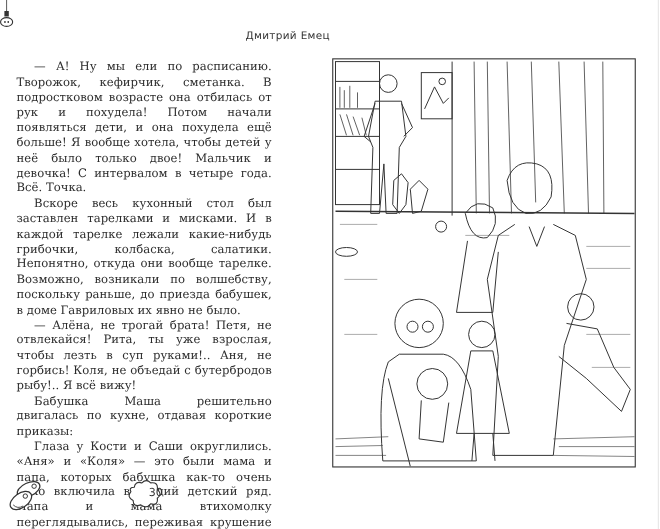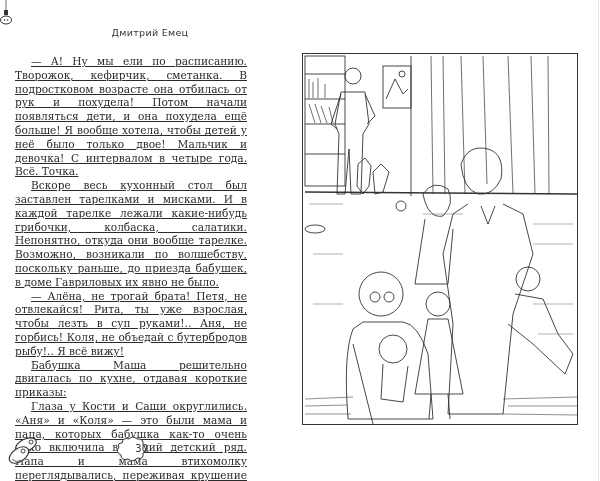--- a/index.html
+++ b/index.html
@@ -9,29 +9,29 @@
       color: #2a2a2a;
     }
     .spread { position: absolute; inset: 0; }
     .page-left { position: absolute; left: 0; top: 0; width: 300px; height: 481px; }
     .page-right { position: absolute; left: 300px; top: 0; width: 300px; height: 481px; }
     .page-edge { position: absolute; right: 1px; top: 0; width: 1px; height: 481px; background: #e6e6e6; }
 
     .lamp-icon { position: absolute; left: 0; top: 0; width: 16px; height: 28px; }
 
     .running-head {
-      position: absolute; left: 0; width: 300px; top: 27px; text-align: center;
+      position: absolute; left: 0; width: 300px; top: 27px; text-align: right;
       font-family: "DejaVu Sans", sans-serif; font-size: 9.5px; letter-spacing: 0.3px; color: #333;
     }
 
     .text-block {
       position: absolute; left: 15px; top: 55px; width: 232px;
       font-size: 10.6px; line-height: 13.8px; text-align: justify; color: #2b2b2b;
     }
-    .text-block p { margin: 0; text-indent: 16px; text-decoration: underline; }
+    .text-block p { margin: 0; text-indent: 16px; }
 
     .slippers-icon { position: absolute; left: 6px; top: 433px; width: 34px; height: 34px; }
     .page-number-badge { position: absolute; left: 114px; top: 435px; width: 34px; height: 28px; }
     .page-number-badge svg { position: absolute; left: 0; top: 0; }
     .page-number {
       position: absolute; left: 0; top: 0; width: 34px; height: 28px; line-height: 28px;
       text-align: right; font-family: "DejaVu Sans", sans-serif; font-size: 10px; color: #333;
     }
 
     .illustration {

